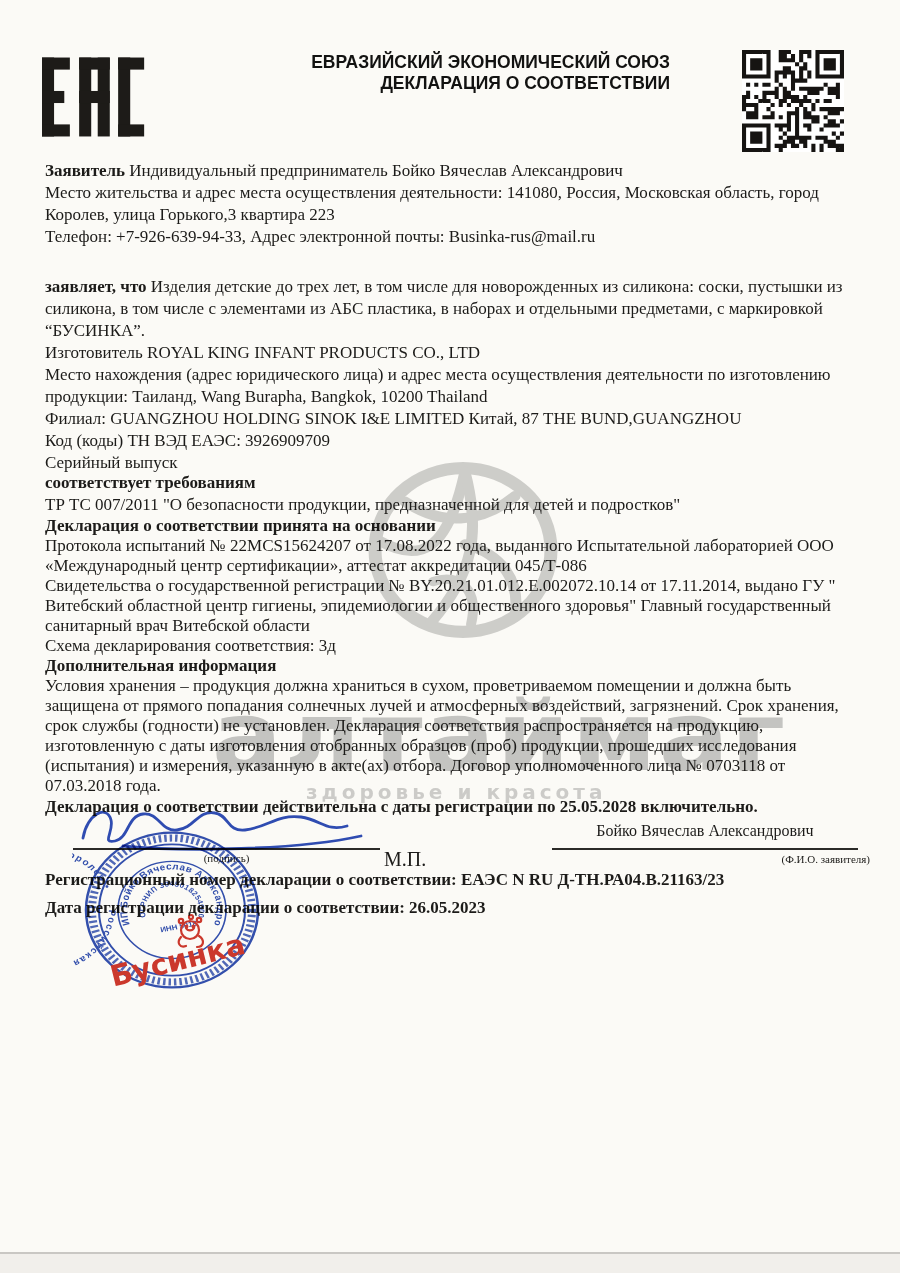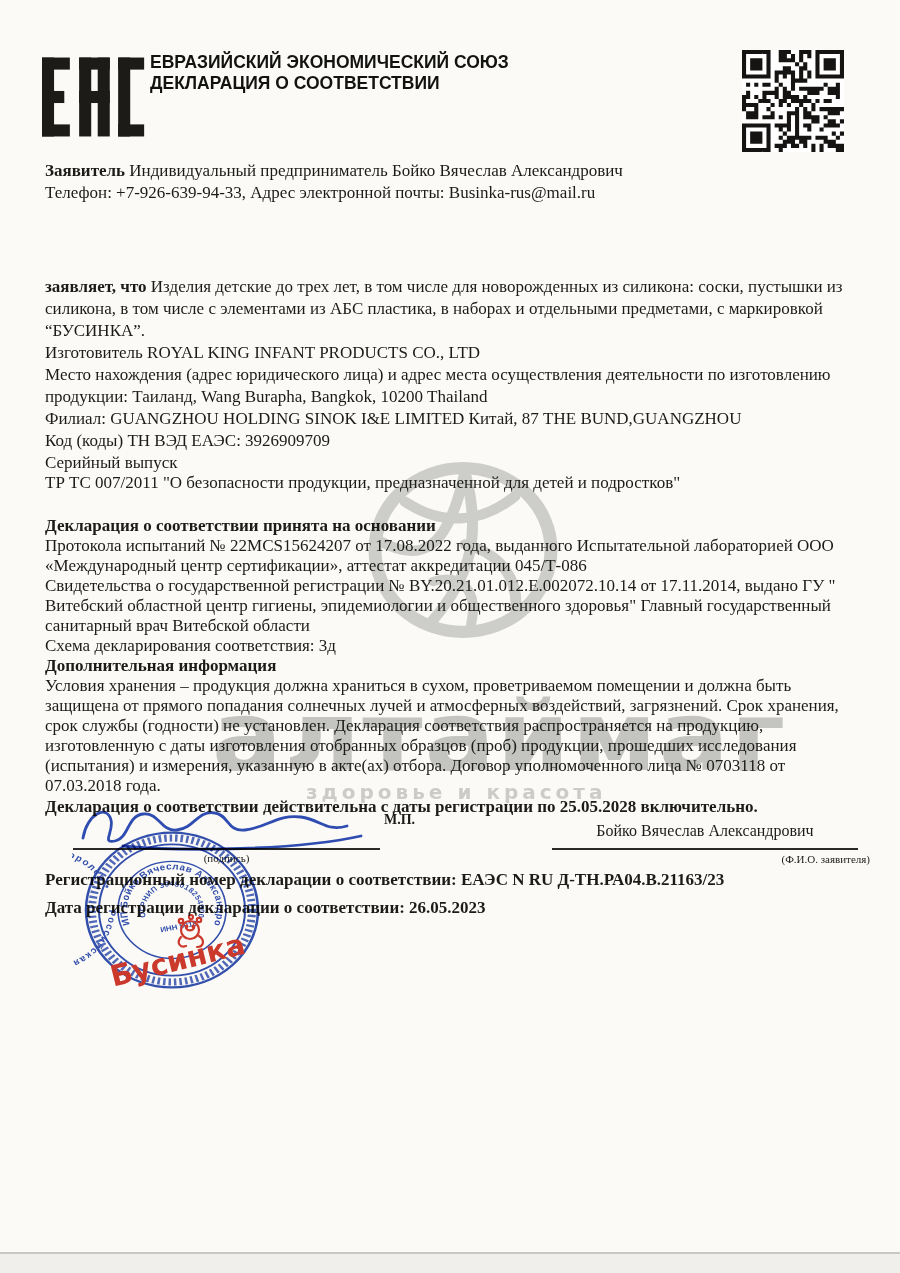--- a/index.html
+++ b/index.html
@@ -1,21 +1,21 @@
 <!DOCTYPE html>
 <html><head>
 <meta charset="utf-8">
 <style>
   html,body{margin:0;padding:0;background:#ffffff;}
   .page{position:relative;width:900px;height:1273px;background:#fbfaf6;overflow:hidden;
         font-family:"Liberation Serif",serif;color:#1c1b19;}
   .abs{position:absolute;}
   
   .eac-logo{left:42px;top:56px;width:104px;height:82px;}
-  .doc-title{left:150px;top:52px;width:520px;text-align:left;
+  .doc-title{left:150px;top:52px;width:520px;text-align:right;
              font-family:"Liberation Sans",sans-serif;font-weight:bold;
              font-size:17.5px;line-height:21px;color:#121211;}
   .qr{left:742px;top:50px;width:102px;height:102px;background:#ffffff;}
   
   .para{left:45px;width:812px;font-size:17px;line-height:22px;z-index:2;}
   .tight{line-height:20px;}
   .b{font-weight:bold;}
   
   .wm{z-index:1;pointer-events:none;}
   .wm-globe{left:352px;top:448px;width:222px;height:210px;opacity:.5;}
@@ -24,21 +24,21 @@
   .wm-tagline{left:306px;top:780px;font-family:"DejaVu Sans",sans-serif;font-weight:bold;
               font-size:20px;letter-spacing:4px;color:#c7c7c4;opacity:.9;}
   
   .sig-line{height:2px;background:#2b2a28;top:848px;z-index:2;}
   .sig-line-left{left:73px;width:307px;}
   .sig-line-right{left:552px;width:306px;}
   .caption{font-size:11px;text-align:center;z-index:2;}
   .cap-left{left:73px;width:307px;top:852px;}
   .cap-right{left:564px;width:306px;top:853px;text-align:right;}
   .fio{left:552px;width:306px;top:822px;font-size:16px;text-align:center;z-index:2;}
-  .mp{left:384px;top:812px;font-size:14px;z-index:2;font-weight:bold;}
+  .mp{left:384px;top:848px;font-size:20px;z-index:2;}
   .sig-svg{left:65px;top:796px;width:320px;height:62px;mix-blend-mode:multiply;z-index:3;}
   .stamp-svg{left:72px;top:818px;width:200px;height:185px;mix-blend-mode:multiply;z-index:3;}
   .reg{left:45px;width:812px;font-size:17px;font-weight:bold;z-index:2;}
   .scan-edge{left:0;top:1252px;width:900px;height:2px;background:#b8b6b2;opacity:.75;z-index:4;}
   .scan-edge2{left:0;top:1254px;width:900px;height:19px;background:#f1efeb;z-index:4;}
 </style>
 </head>
 <body>
 
 <div class="page">
@@ -77,33 +77,35 @@
       <path d="M 2 -6 C 38 4 58 32 52 72" stroke-width="11"></path>
       <path d="M -30 34 C -2 24 16 44 8 80" stroke-width="10"></path>
     </g>
   </svg>
 
   <div class="abs wm wm-brand">алтаймаг</div>
   <div class="abs wm wm-tagline">здоровье и красота</div>
 
   <div class="abs para" style="top:160px">
     <div><span class="b">Заявитель</span><span> Индивидуальный предприниматель Бойко Вячеслав Александрович</span></div>
+    <div>Место жительства и адрес места осуществления деятельности: 141080, Россия, Московская область, город Королев, улица Горького,3 квартира 223</div>
     <div>Телефон: +7-926-639-94-33, Адрес электронной почты: Businka-rus@mail.ru</div>
   </div>
 
   <div class="abs para" style="top:276px">
     <div><span class="b">заявляет, что</span><span> Изделия детские до трех лет, в том числе для новорожденных из силикона: соски, пустышки из силикона, в том числе с элементами из АБС пластика, в наборах и отдельными предметами, с маркировкой “БУСИНКА”.</span></div>
     <div>Изготовитель ROYAL KING INFANT PRODUCTS CO., LTD</div>
     <div>Место нахождения (адрес юридического лица) и адрес места осуществления деятельности по изготовлению продукции: Таиланд, Wang Burapha, Bangkok, 10200 Thailand</div>
     <div>Филиал: GUANGZHOU HOLDING SINOK I&amp;E LIMITED Китай, 87 THE BUND,GUANGZHOU</div>
     <div>Код (коды) ТН ВЭД ЕАЭС: 3926909709</div>
     <div>Серийный выпуск</div>
   </div>
 
   <div class="abs para" style="top:472px">
+    <div class="b">соответствует требованиям</div>
     <div>ТР ТС 007/2011 "О безопасности продукции, предназначенной для детей и подростков"</div>
   </div>
 
   <div class="abs para tight" style="top:516px">
     <div class="b">Декларация о соответствии принята на основании</div>
     <div>Протокола испытаний № 22MCS15624207 от 17.08.2022 года, выданного Испытательной лабораторией ООО «Международный центр сертификации», аттестат аккредитации 045/Т-086</div>
     <div>Свидетельства о государственной регистрации № BY.20.21.01.012.Е.002072.10.14 от 17.11.2014, выдано ГУ " Витебский областной центр гигиены, эпидемиологии и общественного здоровья" Главный государственный санитарный врач Витебской области</div>
     <div>Схема декларирования соответствия: 3д</div>
   </div>
 

